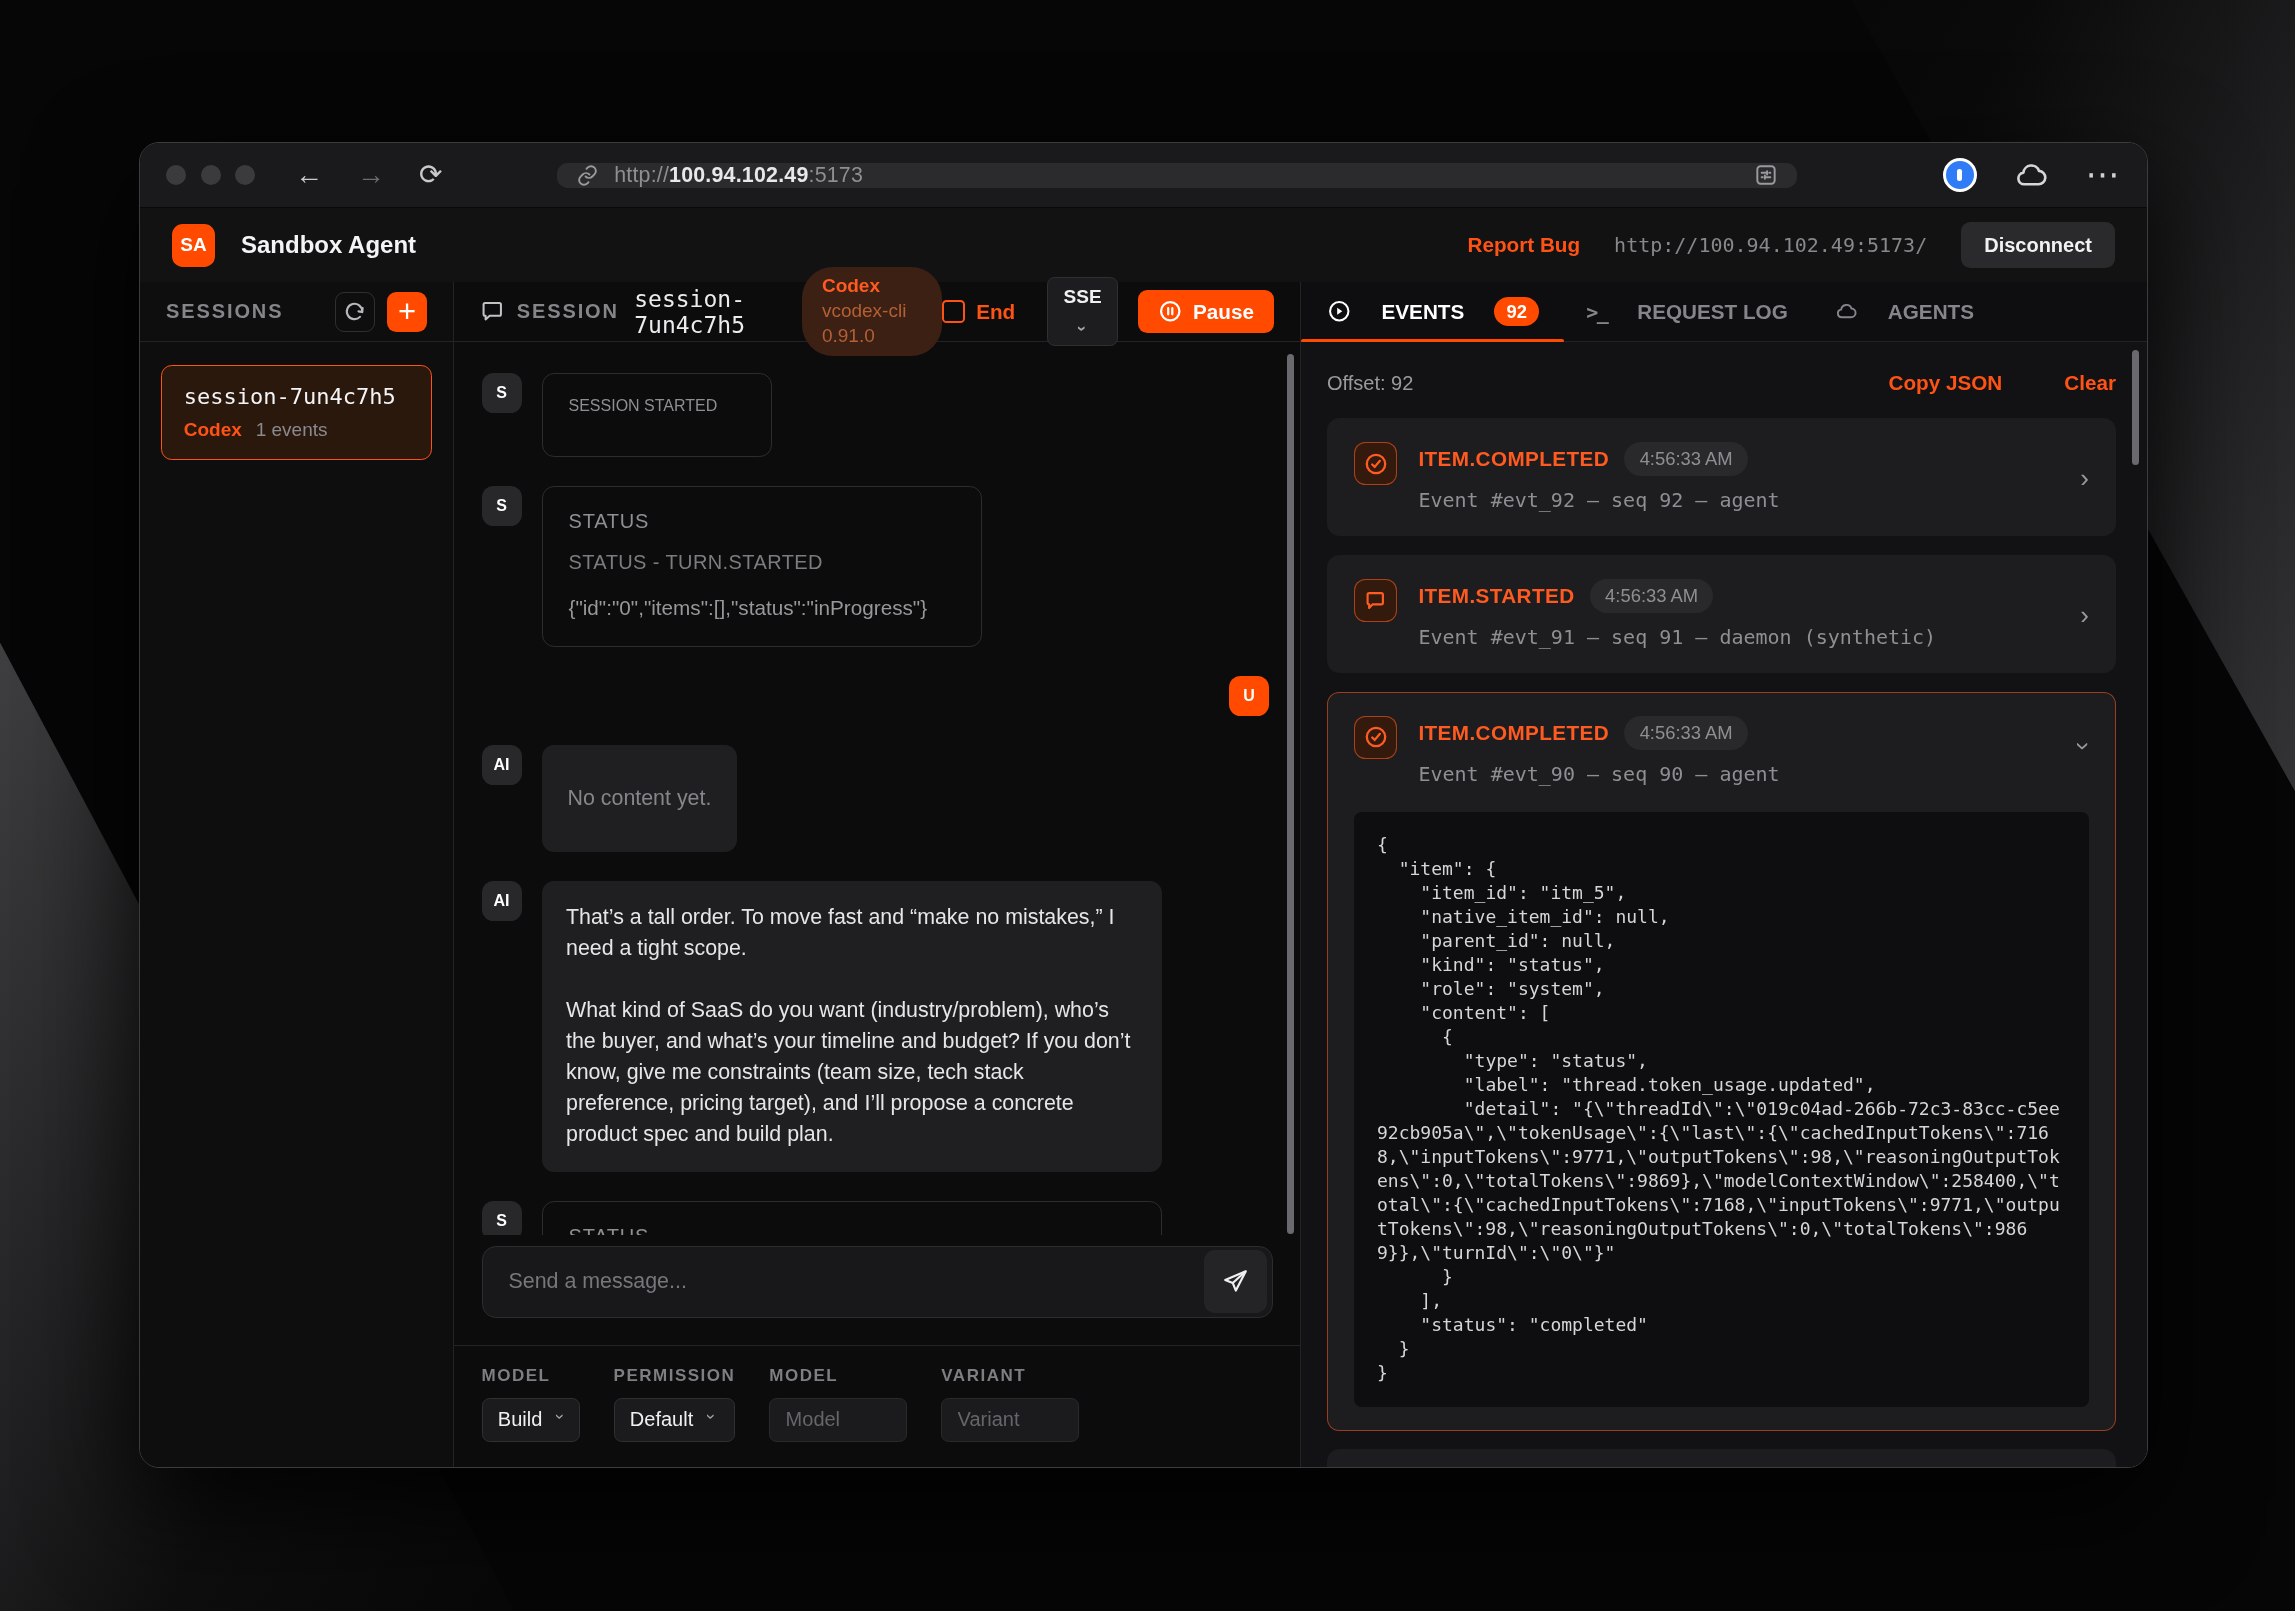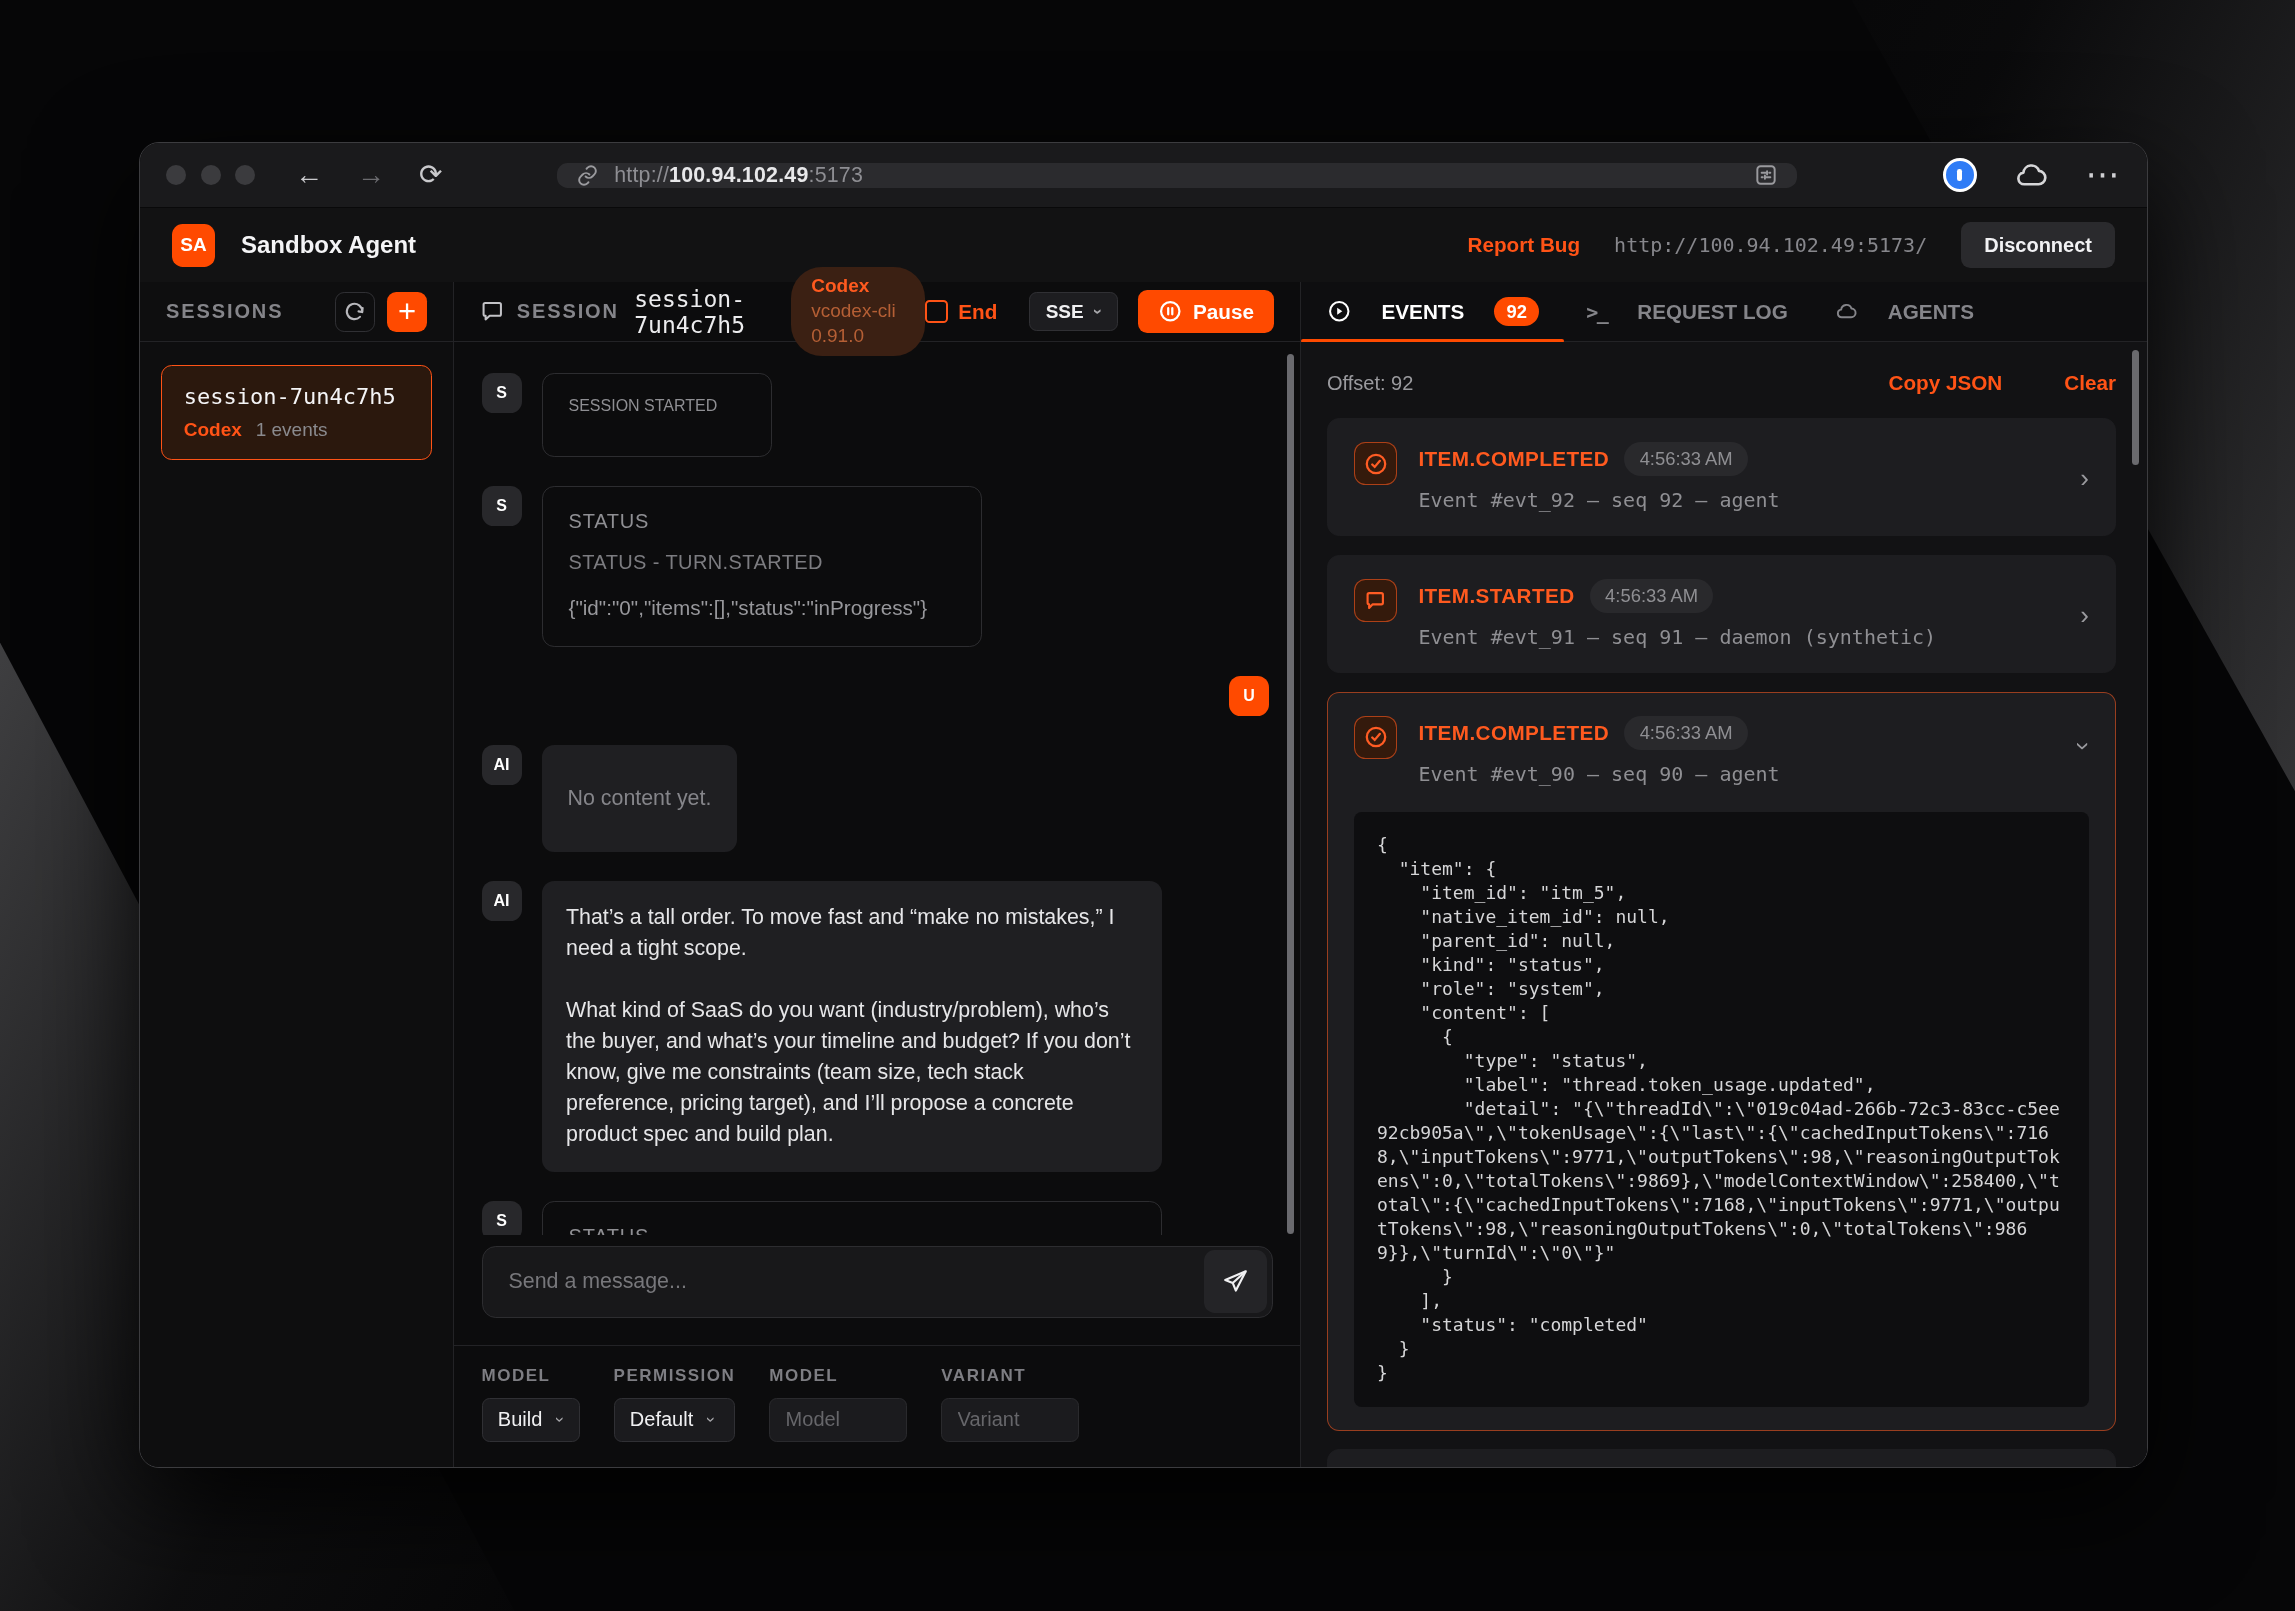--- a/index.html
+++ b/index.html
@@ -75,21 +75,21 @@
   .session-label { font-size:20px; font-weight:700; color:#85858a; letter-spacing:1.9px; margin-left:12.2px; }
   .session-id { font-family:"DejaVu Sans Mono", monospace; font-size:23px; color:#ececee; margin-left:15.3px; }
   .codex-badge { margin-left:17px; background:#3b2013; border-radius:31px; padding:7.7px 20px; line-height:1.3; }
   .codex-badge .l1 { font-size:19px; }
   .codex-badge .b { color:#ff5a1f; font-weight:700; }
   .codex-badge .d { color:#b55f35; }
   .end-group { margin-left:auto; display:flex; align-items:center; gap:10.7px; }
   .end-check { width:23px; height:23px; border:2.3px solid #ff5316; border-radius:4.6px; }
   .end-label { color:#ff5316; font-weight:700; font-size:20.7px; }
   .sse-select { margin-left:32px; background:#1d1d20; border:1.1px solid #303034; border-radius:7.7px; padding:7.7px 15.3px;
-    display:flex; align-items:center; gap:12.2px; font-size:19px; font-weight:700; color:#f0f0f2; }
+    display:flex; align-items:center; gap:12.2px; font-size:19px; font-weight:700; color:#f0f0f2;flex-direction:column; }
   .chev { color:#a8a8ac; font-size:17px; transform:rotate(90deg); display:inline-block; line-height:1; }
   .pause-btn { margin-left:20px; background:#ff4a00; border-radius:9.2px; padding:9.2px 20px; display:flex; align-items:center; gap:10.7px;
     color:#fff; font-weight:700; font-size:20.7px; }
   .pause-btn svg { display:block; }
 
   
   .messages { flex:1; min-height:0; overflow:hidden; padding:31px 31px 0 27.5px; position:relative; }
   .msg-row { display:flex; gap:20px; margin-bottom:29px; }
   .msg-row.user { justify-content:flex-end; }
   .avatar { width:40px; height:40px; flex:0 0 40px; border-radius:11.5px; background:#28282b; color:#fff; font-weight:700; font-size:16px;
@@ -111,21 +111,21 @@
 
   
   .input-zone { flex:0 0 auto; padding:10.7px 27.5px 0 27.5px; }
   .msg-inputwrap { background:#18181a; border:1.1px solid #2d2d30; border-radius:13.8px; height:72px; display:flex; align-items:center; padding:4.6px; }
   .msg-input { flex:1; background:transparent; border:none; outline:none; color:#e8e8ea; font-size:21.4px; padding:0 21.4px;
     font-family:"Liberation Sans", sans-serif; }
   .msg-input::placeholder { color:#77777b; }
   .send-btn { width:63px; height:63px; border-radius:10.7px; background:#242427; display:flex; align-items:center; justify-content:center; color:#f0f0f2; }
   .controls-row { margin-top:27.5px; border-top:0.8px solid #232326; padding:20px 27.5px 0 27.5px; display:flex; gap:34px; flex:0 0 122px; }
   .ctrl-group .ctrl-label { font-size:17px; font-weight:700; color:#7e7e83; letter-spacing:1.5px; margin-bottom:12.2px; }
-  .ctrl-select { background:#1b1b1e; border:1.1px solid #303034; border-radius:7.7px; padding:9.2px 15.3px; display:flex; align-items:center; gap:15.3px;
+  .ctrl-select { background:#1b1b1e; border:1.1px solid #303034; border-radius:7.7px; padding:9.2px 15.3px; display:flex; align-items:flex-start; gap:15.3px;
     font-size:20px; color:#f0f0f2; }
   .ctrl-input { background:#1b1b1e; border:1.1px solid #2a2a2d; border-radius:7.7px; padding:9.2px 15.3px; font-size:20px; color:#e8e8ea; width:138px;
     outline:none; font-family:"Liberation Sans", sans-serif; }
   .ctrl-input::placeholder { color:#66666a; }
 
   
   .tabs-head { gap:47px; }
   .tab { display:flex; align-items:center; gap:30px; font-size:20.7px; font-weight:700; color:#85858a; }
   .tab.active { color:#fff; }
   .tab .t-ic { display:flex; }

